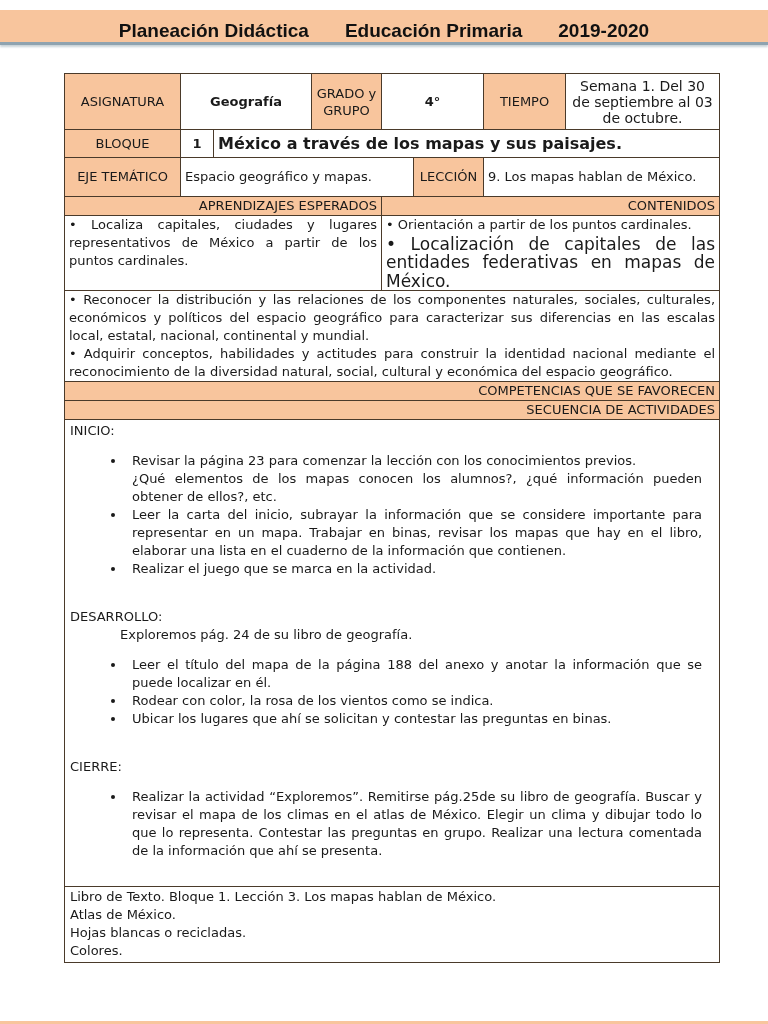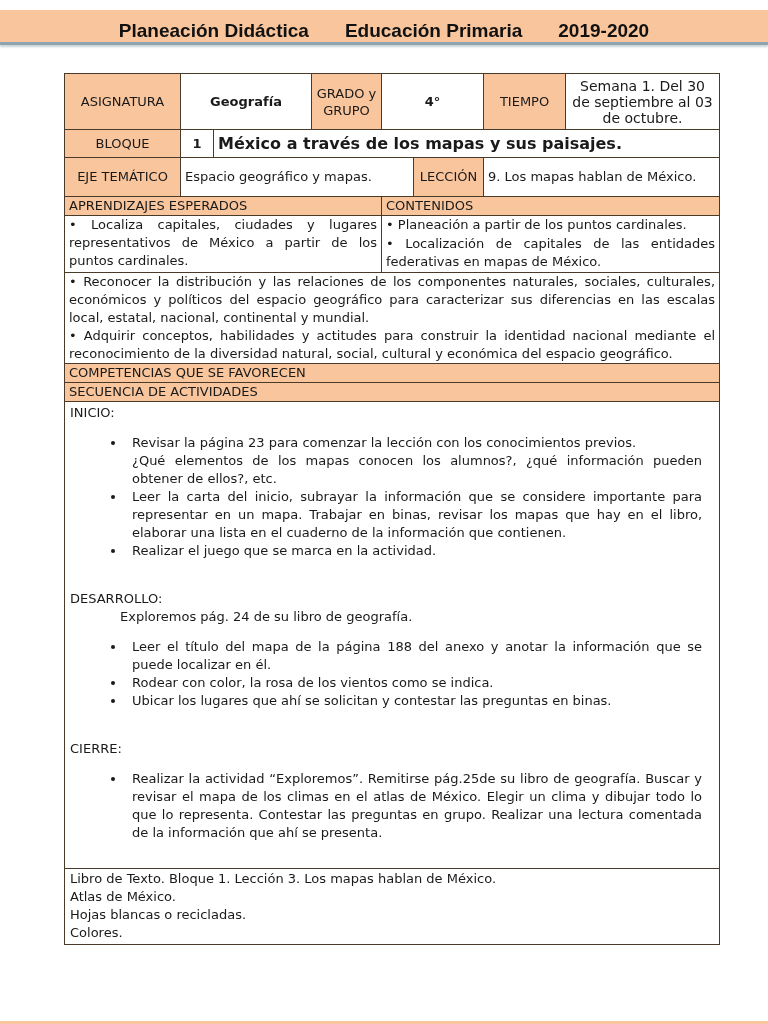--- a/index.html
+++ b/index.html
@@ -10,24 +10,24 @@
             display:flex; justify-content:center; align-items:flex-end;
             font-family:"Liberation Sans", sans-serif; font-weight:bold; font-size:19px; color:#111; }
   .banner span { margin:0 18px; }
   .top-banner { top:10px; }
   .bottom-banner { top:1021px; }
   table.plan { position:absolute; left:64px; top:73px; width:655px; border-collapse:collapse;
                table-layout:fixed; font-family:"DejaVu Sans", sans-serif; }
   table.plan td { border:1px solid #4a3a2a; padding:0 4px; vertical-align:middle;
                   font-size:13px; line-height:18px; }
   .hd { background:#f8c59d; text-align:center; font-size:13px; }
-  .sec { background:#f8c59d; text-align:left; font-size:13px; height:17px; line-height:17px;margin-top:16px; }
+  .sec { background:#f8c59d; text-align:right; font-size:13px; height:17px; line-height:17px;margin-top:16px; }
   .wt { background:#ffffff; }
   .big { font-weight:bold; font-size:19px; text-align:center; }
-  .just { text-align:justify; font-size:13px; line-height:18.5px; }
+  .just { text-align:justify; font-size:17px; line-height:18.5px; }
   .center { text-align:center; }
   .act { font-size:13px; line-height:18.5px; padding:2px 5px 14px 5px !important; vertical-align:top !important; }
   .act .label { display:block; }
   .act ul { margin:12px; padding-left:44px; list-style:disc; }
   .act ul li { text-align:justify; padding-left:6px; }
   .act .plain { display:block; padding-left:50px; text-align:justify; }
   .act .gap { display:block; height:18px; }
   .refs { vertical-align:top !important; font-size:13px; line-height:18.5px; padding:1px 5px 2px 5px !important; }
   .refs div { display:block; }
 </style>
@@ -75,21 +75,21 @@
     <td class="wt" colspan="2">9. Los mapas hablan de México.</td>
   </tr>
 
   <tr>
     <td class="sec" colspan="4">APRENDIZAJES ESPERADOS</td>
     <td class="sec" colspan="4">CONTENIDOS</td>
   </tr>
   <tr>
     <td class="wt just" colspan="4" style="vertical-align:top">• Localiza capitales, ciudades y lugares representativos de México a partir de los puntos cardinales.</td>
     <td class="wt" colspan="4" style="vertical-align:top; font-size:13px; line-height:18.5px">
-      <div>• Planeación a partir de los puntos cardinales.</div>
+      <div>• Orientación a partir de los puntos cardinales.</div>
       <div class="just">• Localización de capitales de las entidades federativas en mapas de México.</div>
     </td>
   </tr>
 
   <tr>
     <td class="wt just" colspan="8">
       <div>• Reconocer la distribución y las relaciones de los componentes naturales, sociales, culturales, económicos y políticos del espacio geográfico para caracterizar sus diferencias en las escalas local, estatal, nacional, continental y mundial.</div>
       <div>• Adquirir conceptos, habilidades y actitudes para construir la identidad nacional mediante el reconocimiento de la diversidad natural, social, cultural y económica del espacio geográfico.</div>
     </td>
   </tr>

